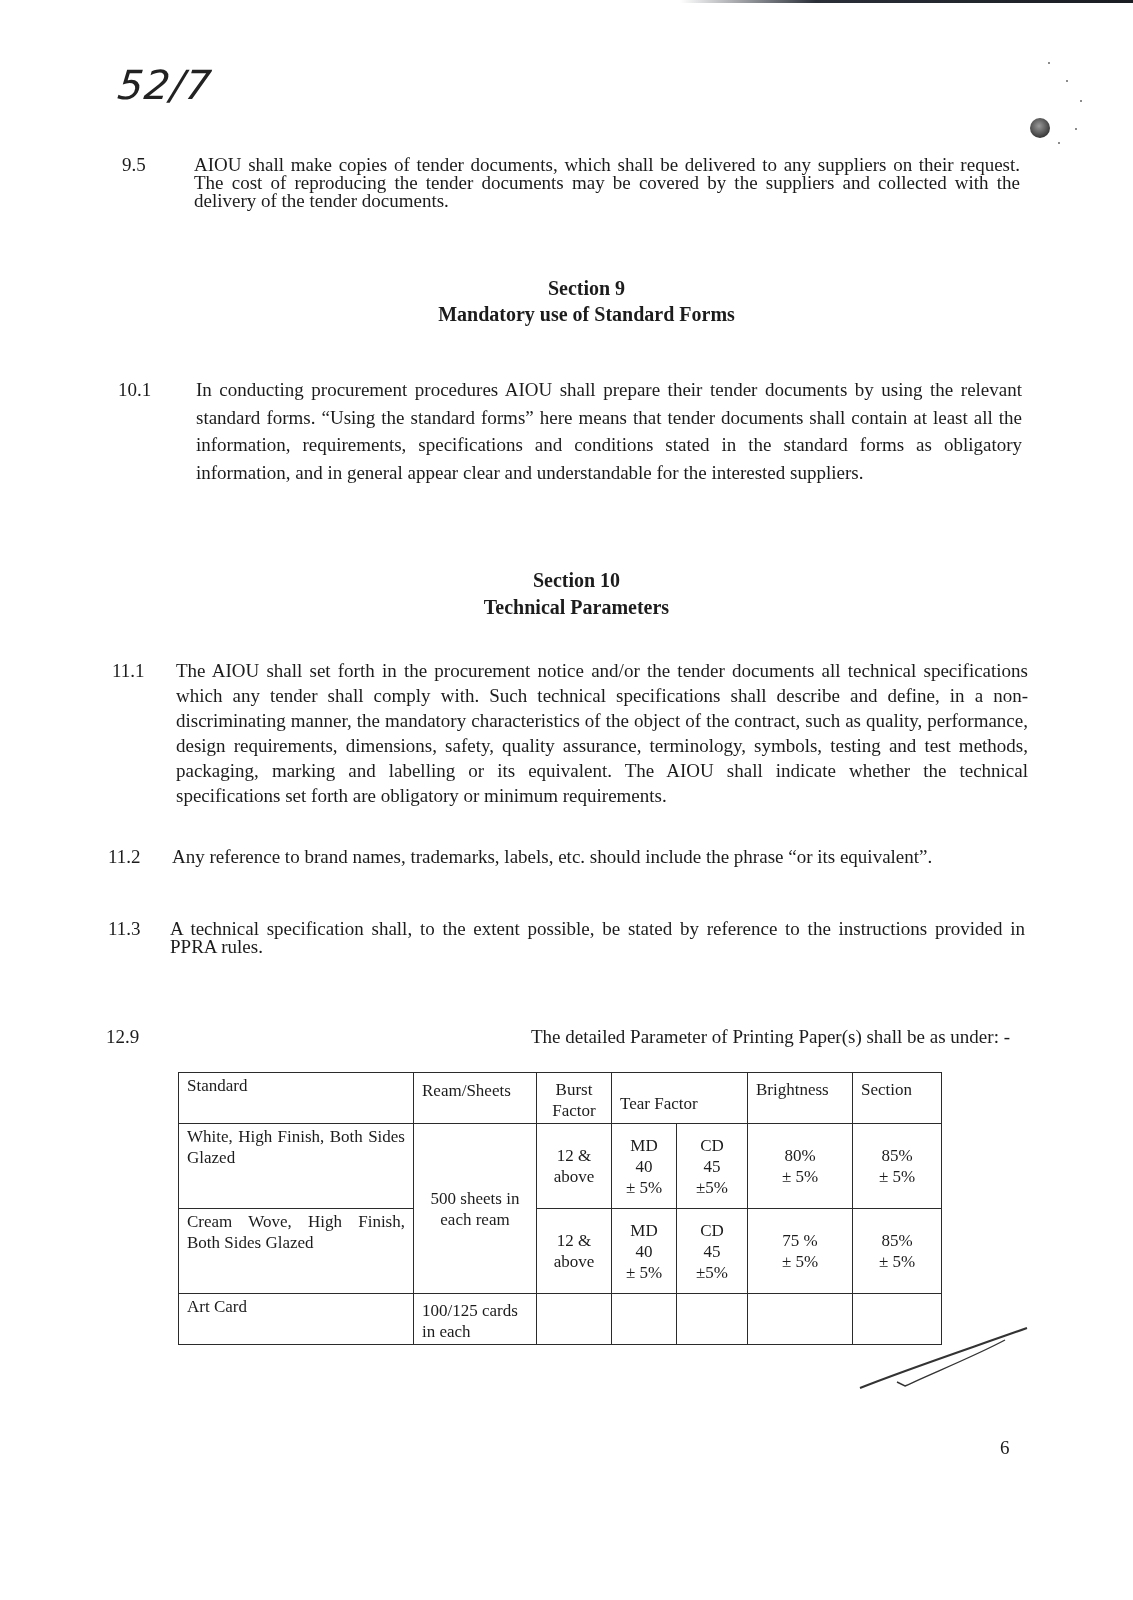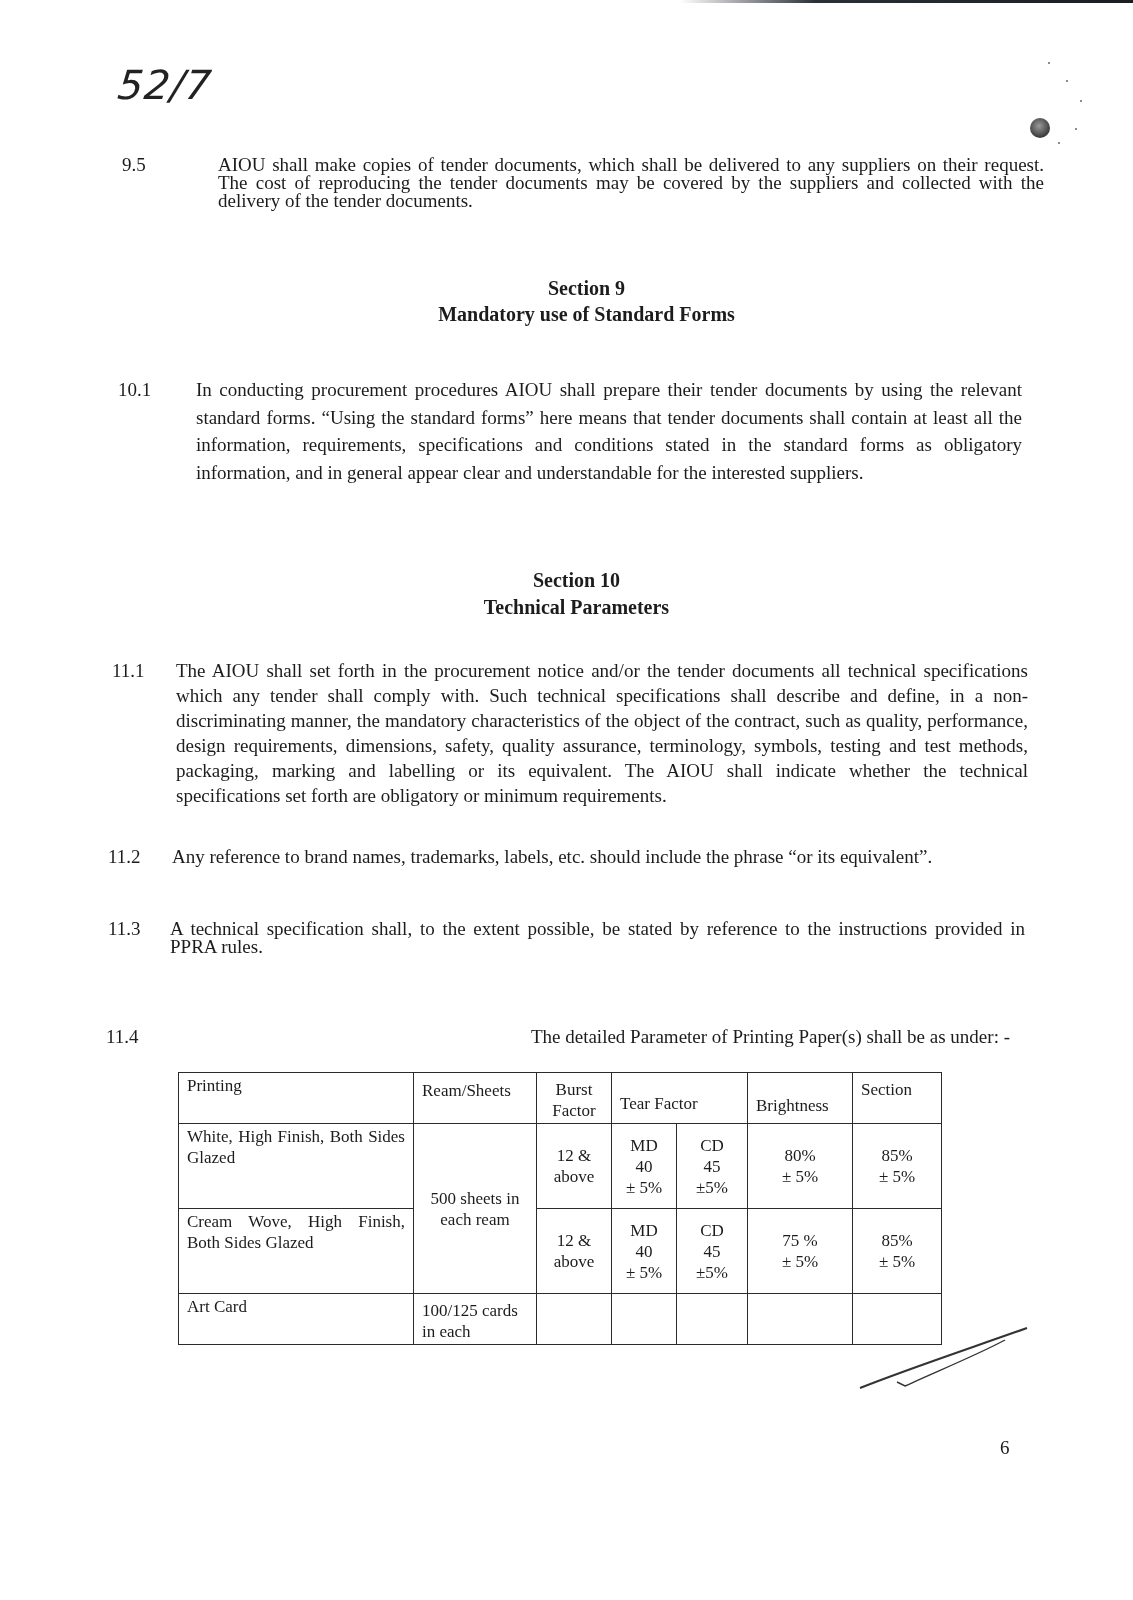--- a/index.html
+++ b/index.html
@@ -34,21 +34,21 @@
 <div class="handwritten">52/7</div>
 <div class="blot"></div>
 <div class="speck" style="left:1048px;top:62px"></div>
 <div class="speck" style="left:1066px;top:80px"></div>
 <div class="speck" style="left:1080px;top:100px"></div>
 <div class="speck" style="left:1075px;top:128px"></div>
 <div class="speck" style="left:1058px;top:142px"></div>
 
 <div class="para p-tight" style="left:122px;top:156px;width:900px;">
   <span class="num">9.5</span>
-  <div class="txt" style="left:72px;width:826px;margin-left:24px;">AIOU shall make copies of tender documents, which shall be delivered to any suppliers on their request. The cost of reproducing the tender documents may be covered by the suppliers and collected with the delivery of the tender documents.</div>
+  <div class="txt" style="left:72px;width:826px;">AIOU shall make copies of tender documents, which shall be delivered to any suppliers on their request. The cost of reproducing the tender documents may be covered by the suppliers and collected with the delivery of the tender documents.</div>
 </div>
 
 <div class="heading" style="top:277px;left:20px;">Section 9</div>
 <div class="heading" style="top:303px;left:20px;">Mandatory use of Standard Forms</div>
 
 <div class="para p-loose" style="left:118px;top:376px;width:910px;">
   <span class="num">10.1</span>
   <div class="txt" style="left:78px;width:826px;">In conducting procurement procedures AIOU shall prepare their tender documents by using the relevant standard forms. “Using the standard forms” here means that tender documents shall contain at least all the information, requirements, specifications and conditions stated in the standard forms as obligatory information, and in general appear clear and understandable for the interested suppliers.</div>
 </div>
 
@@ -64,32 +64,32 @@
   <span class="num">11.2</span>
   <div class="txt" style="left:64px;width:853px;">Any reference to brand names, trademarks, labels, etc. should include the phrase “or its equivalent”.</div>
 </div>
 
 <div class="para p-tight" style="left:108px;top:920px;width:920px;">
   <span class="num">11.3</span>
   <div class="txt" style="left:62px;width:855px;">A technical specification shall, to the extent possible, be stated by reference to the instructions provided in PPRA rules.</div>
 </div>
 
 <div class="para" style="left:106px;top:1027px;width:920px;">
-  <span class="num">11.4</span>
+  <span class="num">12.9</span>
   <div class="txt" style="left:64px;width:840px;text-align:right;">The detailed Parameter of Printing Paper(s) shall be as under: -</div>
 </div>
 
 <table class="spec">
   <tbody>
       <tr>
-    <td style="width:218px;height:42px;">Printing</td>
+    <td style="width:218px;height:42px;">Standard</td>
     <td style="width:106px;padding-top:7px;">Ream/Sheets</td>
     <td style="width:58px;padding-top:6px;text-align:center;">Burst Factor</td>
     <td colspan="2" style="width:118px;padding-top:20px;">Tear Factor</td>
-    <td style="width:88px;padding-top:22px;">Brightness</td>
+    <td style="width:88px;padding-top:6px;">Brightness</td>
     <td style="width:72px;padding-top:6px;">Section</td>
   </tr>
   <tr>
     <td style="height:80px;text-align:justify;">White, High Finish, Both Sides Glazed</td>
     <td rowspan="2" class="c">500 sheets in each ream</td>
     <td class="c"><span>12 &amp;</span><br><span>above</span></td>
     <td class="c" style="width:48px;"><span>MD</span><br><span>40</span><br><span>± 5%</span></td>
     <td class="c" style="width:54px;"><span>CD</span><br><span>45</span><br><span>±5%</span></td>
     <td class="c"><span>80%</span><br><span>± 5%</span></td>
     <td class="c"><span>85%</span><br><span>± 5%</span></td>

